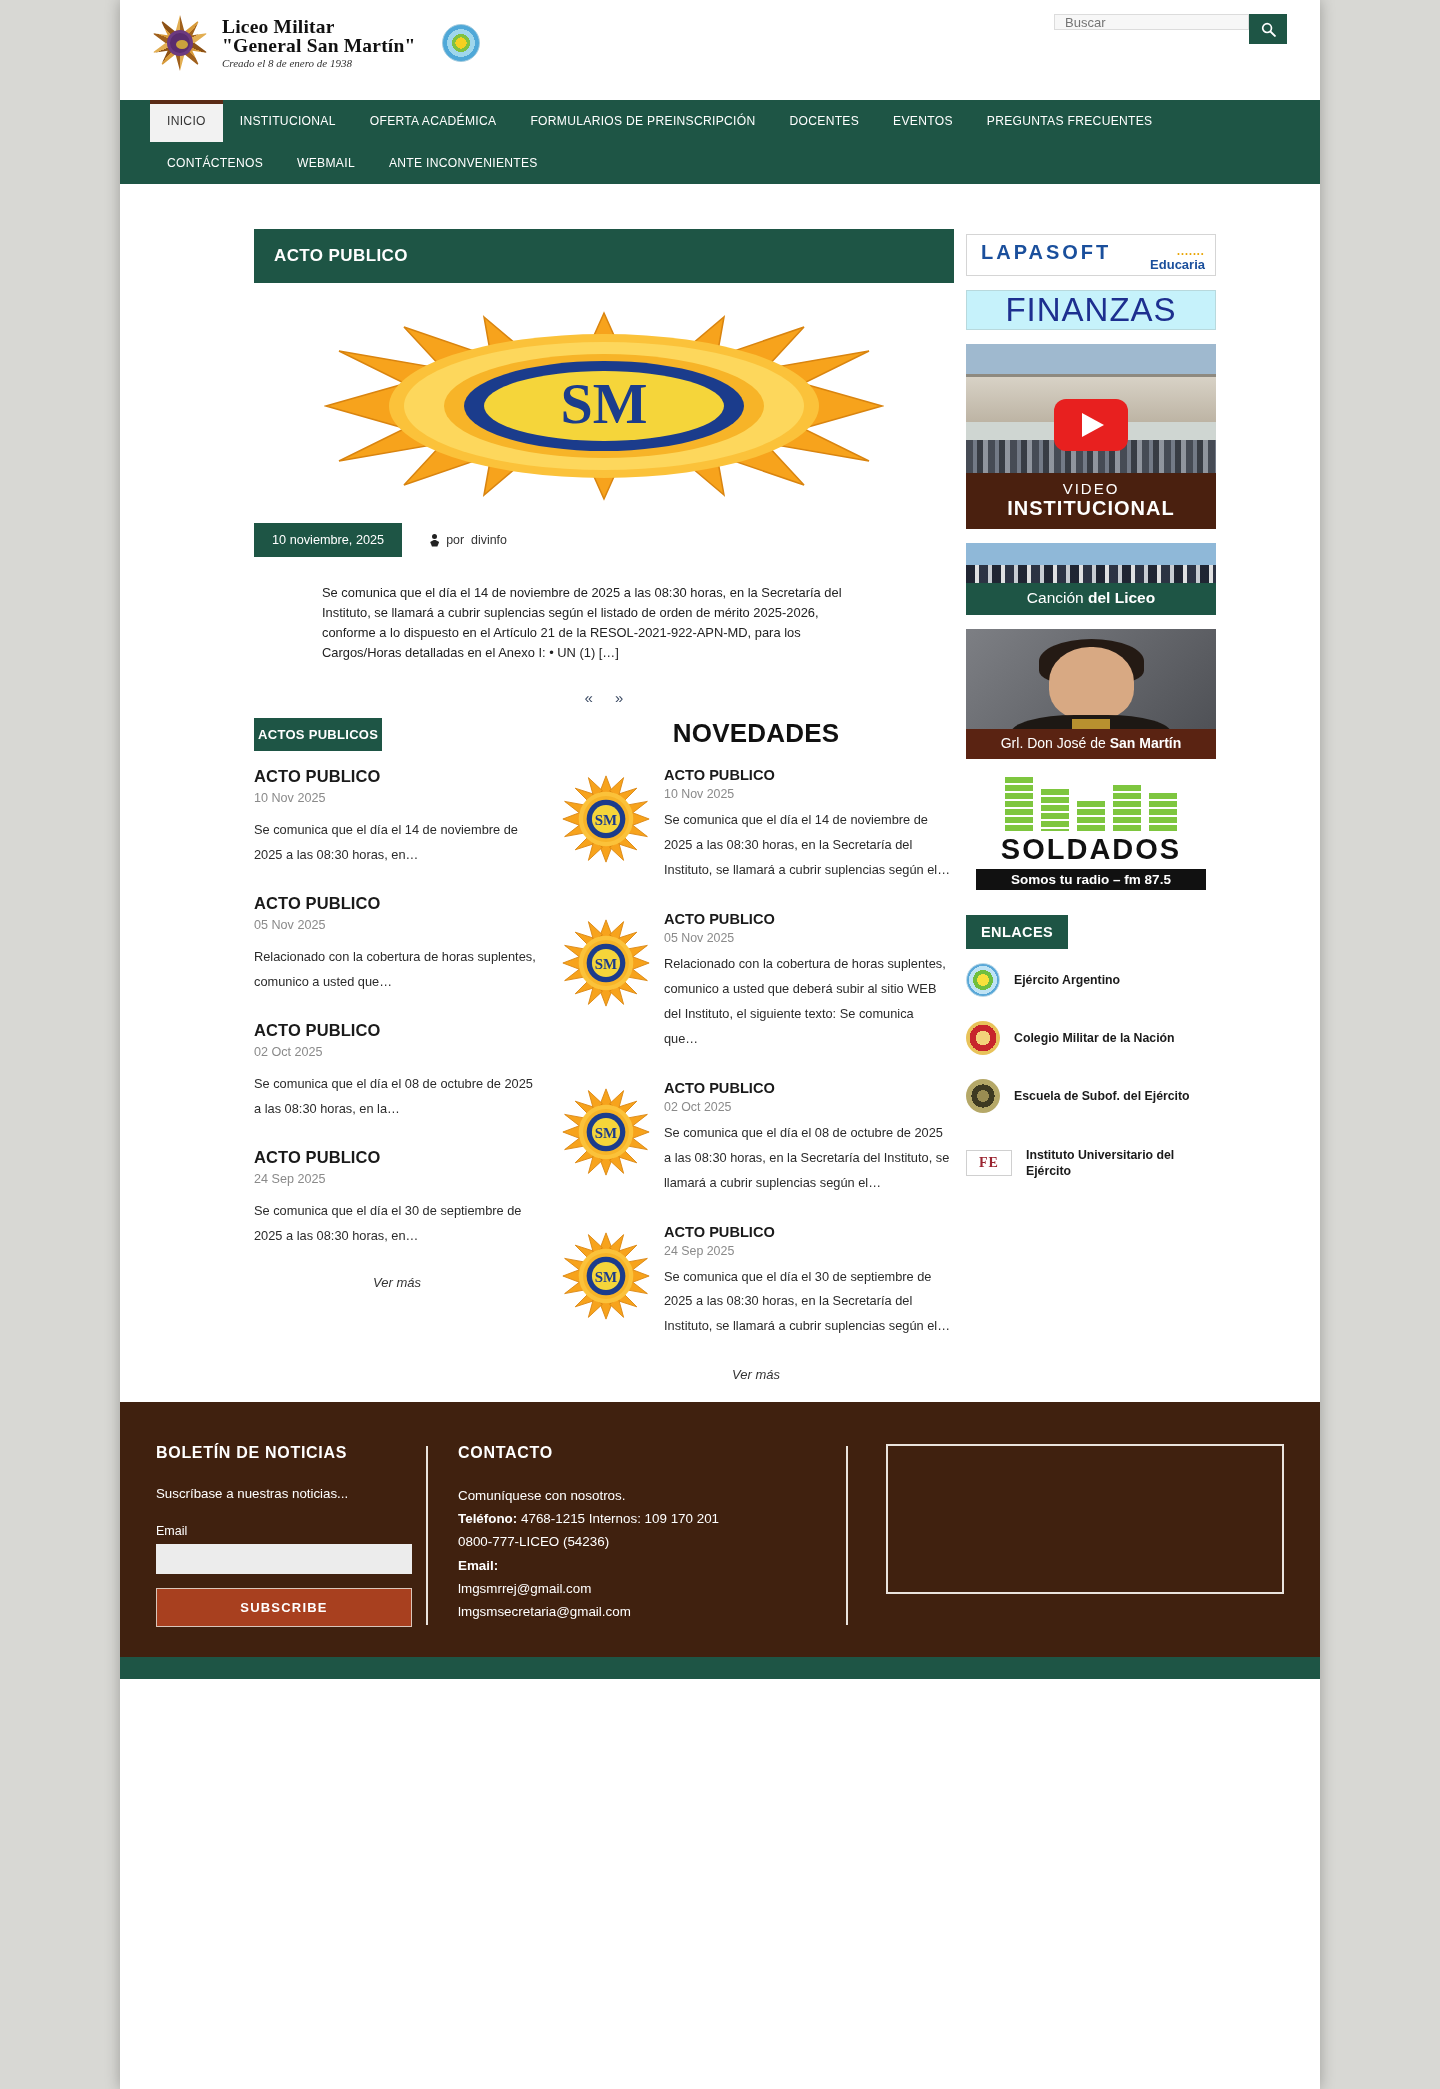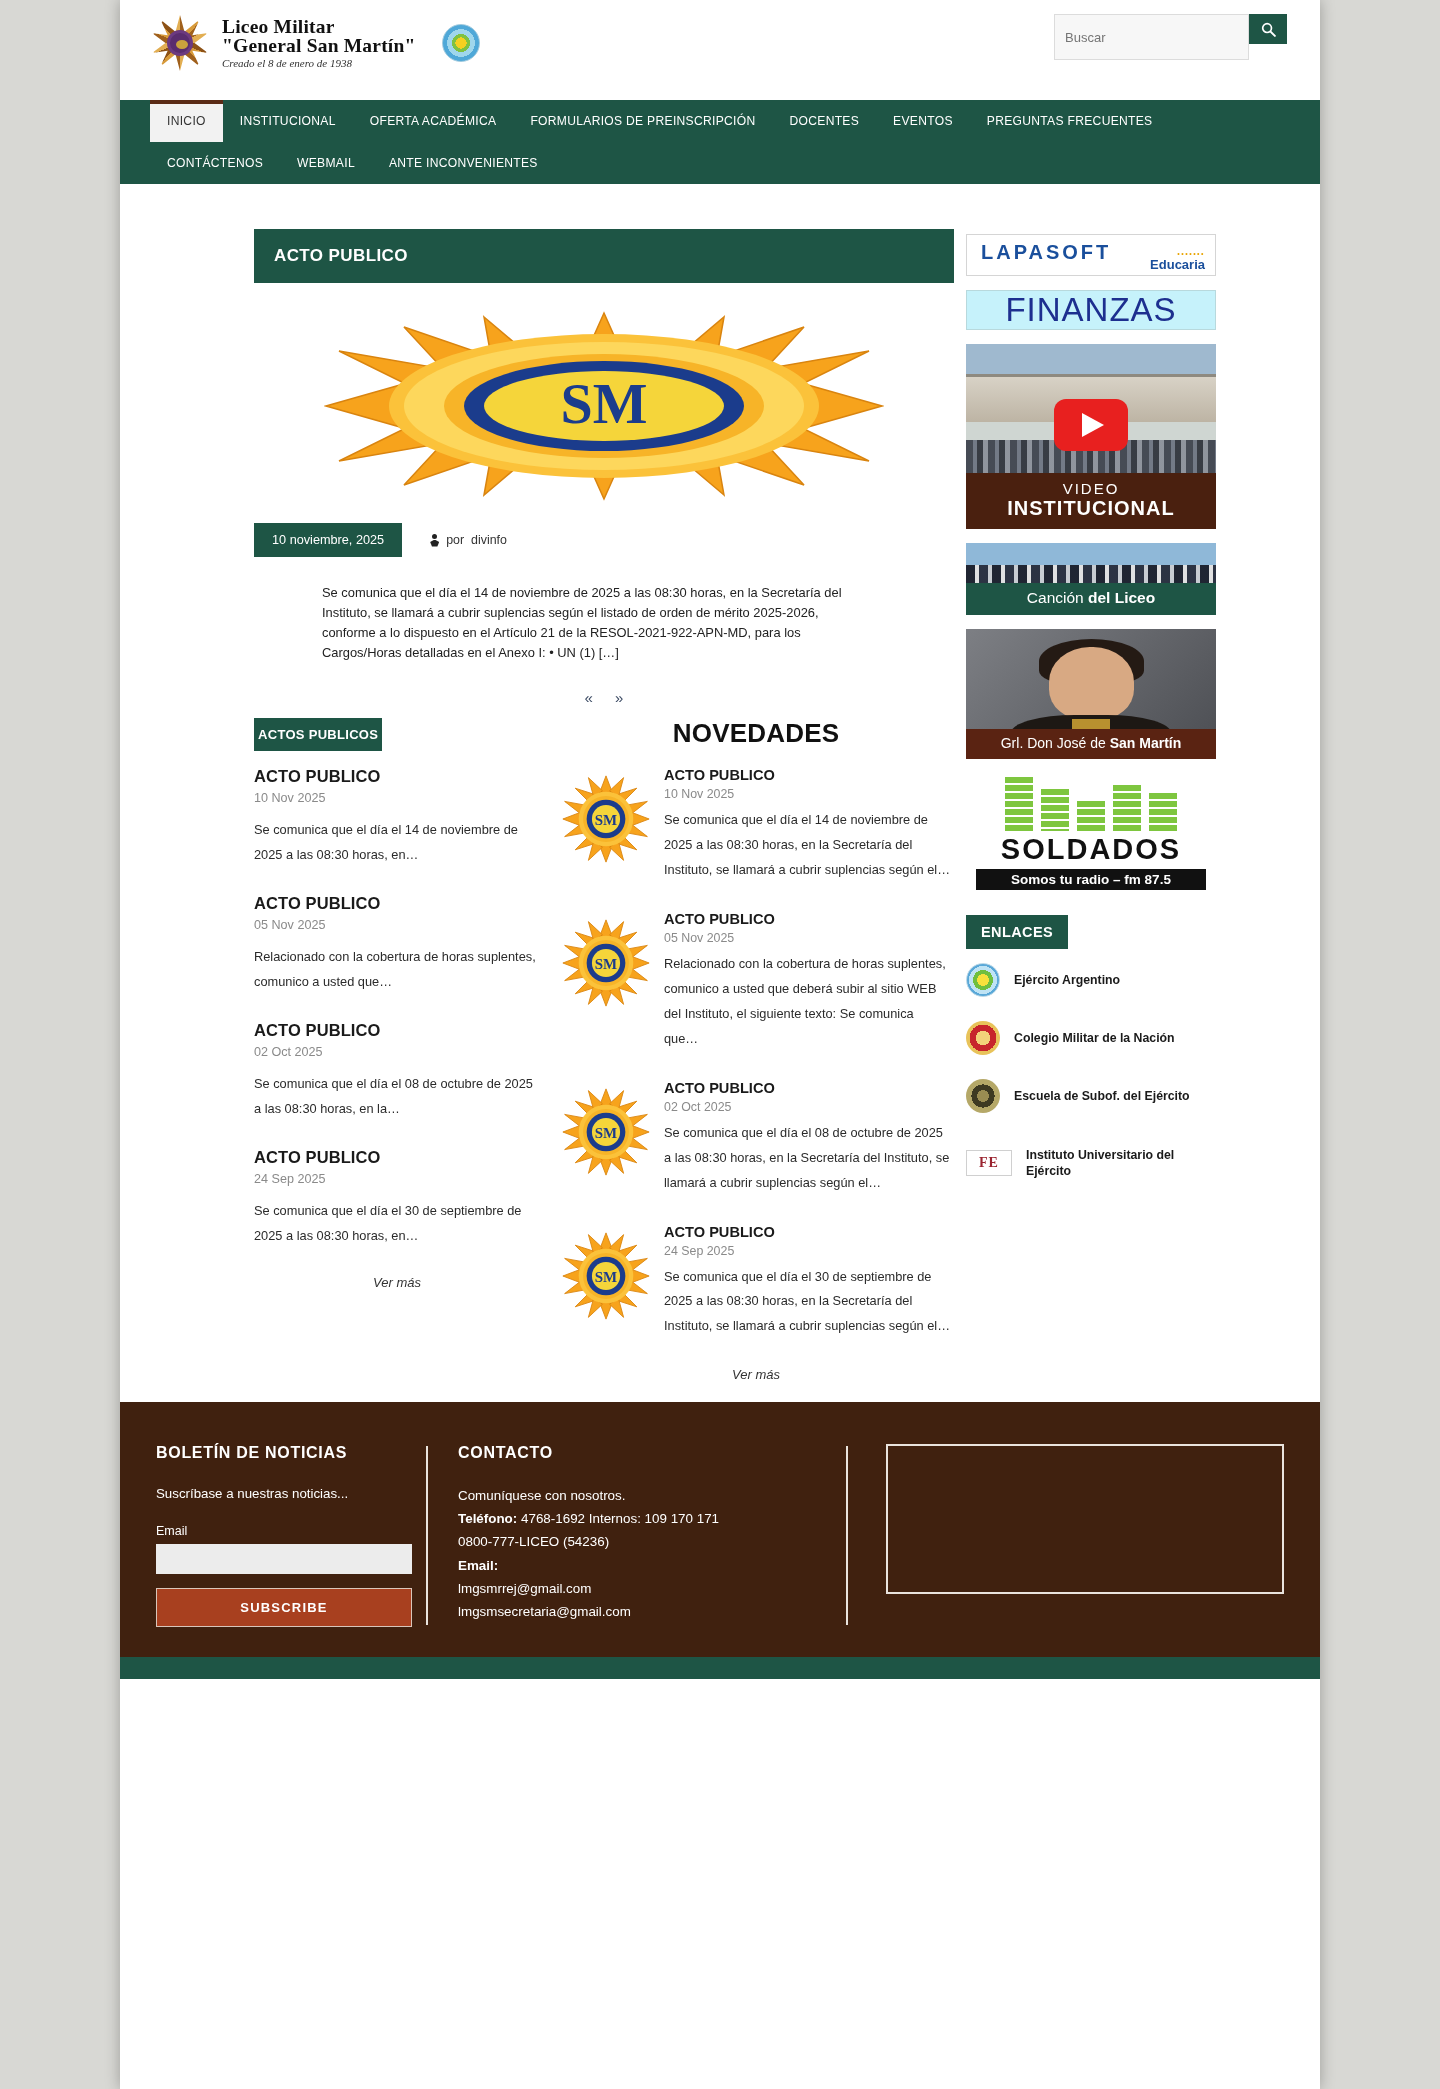--- a/index.html
+++ b/index.html
@@ -33,21 +33,21 @@
      border-radius:50%; background:#caa23d; }
   .brand-text { line-height:1.02; }
   .brand-text .l1 { font-family:"Liberation Serif", serif; font-weight:bold; font-size:19.5px; color:#111; letter-spacing:0.2px; }
   .brand-text .l2 { font-family:"Liberation Serif", serif; font-weight:bold; font-size:19.5px; color:#111; letter-spacing:0.2px; }
   .brand-text .l3 { font-family:"Liberation Serif", serif; font-style:italic; font-size:11px; color:#333; margin-top:2px; }
   .cockade { width:38px; height:38px; border-radius:50%; flex:none; margin-left:12px;
      background:
        radial-gradient(circle at 50% 50%, #f5d020 0 22%, #7fc241 22% 36%, #9fd6ec 36% 54%, #4fa8d8 54% 72%, #bfe2f2 72% 86%, #68b6e0 86% 100%);
      border:1px solid #9ec9de; }
   .search-wrap { position:absolute; right:33px; top:14px; display:flex; height:30px; }
-  .search-input { width:195px; height:46px; border:1px solid #dcdcdc; background:#f7f7f7;
+  .search-input { width:195px; height:16px; border:1px solid #dcdcdc; background:#f7f7f7;
      padding:4px 10px; font-size:13px; color:#666; outline:none; font-family:"Liberation Sans", sans-serif; }
   .search-btn { width:38px; height:30px; background:#1e5545; border:none; cursor:pointer;
      display:flex; align-items:center; justify-content:center; }
   .search-btn svg { width:17px; height:17px; }
 
   
   .nav { background:#1e5545; padding:0 30px; }
   .nav ul { list-style:none; margin:0; padding:0; display:flex; flex-wrap:wrap; }
   .nav li { }
   .nav a { display:block; color:#fff; text-decoration:none; font-size:12.1px;
@@ -581,21 +581,21 @@
     </div>
 
     <div class="f-sep"></div>
 
     <div class="f-col2">
       <div class="f-h">CONTACTO</div>
       <div class="f-line">
         <div>Comuníquese con nosotros.</div>
         <div>
           <b>Teléfono:</b>
-          <span>4768-1692 Internos: 109 170 171</span>
+          <span>4768-1215 Internos: 109 170 201</span>
         </div>
         <div>0800-777-LICEO (54236)</div>
         <div><b>Email:</b></div>
         <div>lmgsmrrej@gmail.com</div>
         <div>lmgsmsecretaria@gmail.com</div>
       </div>
     </div>
 
     <div class="f-sep2"></div>
 

